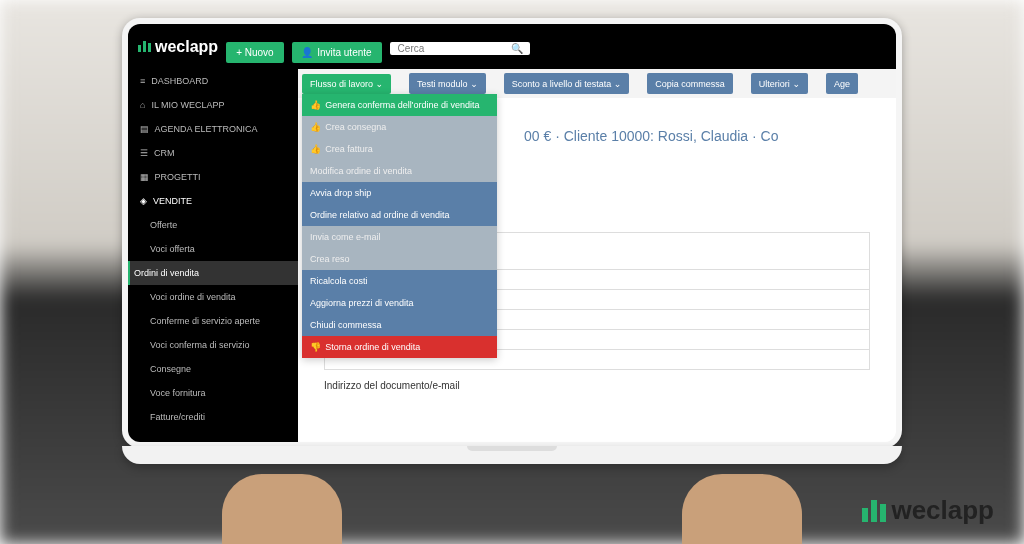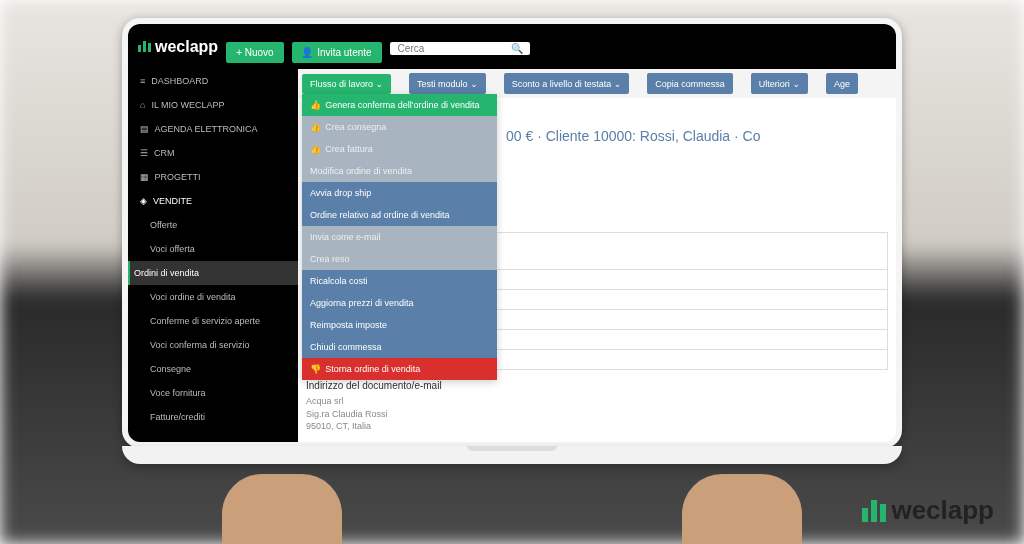--- a/index.html
+++ b/index.html
@@ -29,21 +29,21 @@
   .toolbar { background: #f4f4f4; padding: 4px; display: flex; gap: 18px; }
   .tb-btn { background: #5a7fa8; color: #fff; border: none; padding: 5px 8px; font-size: 9px; border-radius: 2px; cursor: pointer; white-space: nowrap; }
   .tb-btn.green { background: #26b56f; }
   .dropdown { position: relative; }
   .dd-menu { position: absolute; top: 100%; left: 0; width: 195px; z-index: 10; box-shadow: 0 2px 8px rgba(0,0,0,0.2); }
   .dd-item { padding: 6px 8px; font-size: 9px; color: #fff; cursor: pointer; display: flex; align-items: center; gap: 4px; }
   .dd-item.green { background: #26b56f; }
   .dd-item.gray { background: #a8b5c0; color: #eee; }
   .dd-item.blue { background: #5a7fa8; }
   .dd-item.red { background: #d9302e; }
-  .content { padding: 0 8px 10px; flex: 1; overflow: hidden; }
+  .content { padding: 0 26px 10px; flex: 1; overflow: hidden; }
   .title-row { font-size: 14px; color: #333; padding: 30px 0 8px 200px; white-space: nowrap; }
   .title-row b { color: #5a7fa8; font-weight: normal; }
   .form-section { margin-top: 80px; }
   .form-row { border: 1px solid #ddd; border-top: none; height: 20px; }
   .form-row:first-child { border-top: 1px solid #ddd; }
   .form-row.tall { height: 38px; padding: 3px 6px; font-size: 9px; color: #888; }
   .addr-label { font-size: 10px; font-weight: normal; margin: 10px 0 4px; color: #333; }
   .addr { font-size: 9px; color: #888; line-height: 1.4; }
   .laptop-base { height: 18px; background: #f2f2f2; border-radius: 0 0 22px 22px; margin-top: -2px; box-shadow: 0 4px 8px rgba(0,0,0,0.25); position: relative; }
   .notch { position: absolute; left: 50%; top: 0; transform: translateX(-50%); width: 90px; height: 5px; background: #ddd; border-radius: 0 0 6px 6px; }
@@ -156,23 +156,20 @@
                 <div class="dd-item gray">
                     <span>Crea reso</span>
                   </div>
                 <div class="dd-item blue">
                     <span>Ricalcola costi</span>
                   </div>
                 <div class="dd-item blue">
                     <span>Aggiorna prezzi di vendita</span>
                   </div>
                 <div class="dd-item blue">
-                    <span>Reimposta imposte</span>
-                  </div>
-                <div class="dd-item blue">
                     <span>Chiudi commessa</span>
                   </div>
                 <div class="dd-item red">
                     <span>👎</span>
                     <span>Storna ordine di vendita</span>
                   </div>
               </div>
             </div>
             <button class="tb-btn"><span>Testi modulo</span> <span>⌄</span></button>
             <button class="tb-btn"><span>Sconto a livello di testata</span> <span>⌄</span></button>
@@ -187,25 +184,20 @@
             </div>
             <div class="form-section">
               <div class="form-row tall">dia</div>
               <div class="form-row"></div>
               <div class="form-row"></div>
               <div class="form-row"></div>
               <div class="form-row"></div>
               <div class="form-row"></div>
             </div>
             <div class="addr-label">Indirizzo del documento/e-mail</div>
-            <div class="addr">
-              <div>Acqua srl</div>
-              <div>Sig.ra Claudia Rossi</div>
-              <div>95010, CT, Italia</div>
-            </div>
           </div>
         </div>
       </div>
 
     </div>
   </div>
   <div class="laptop-base">
       <div class="notch"></div>
     </div>
 </div>

